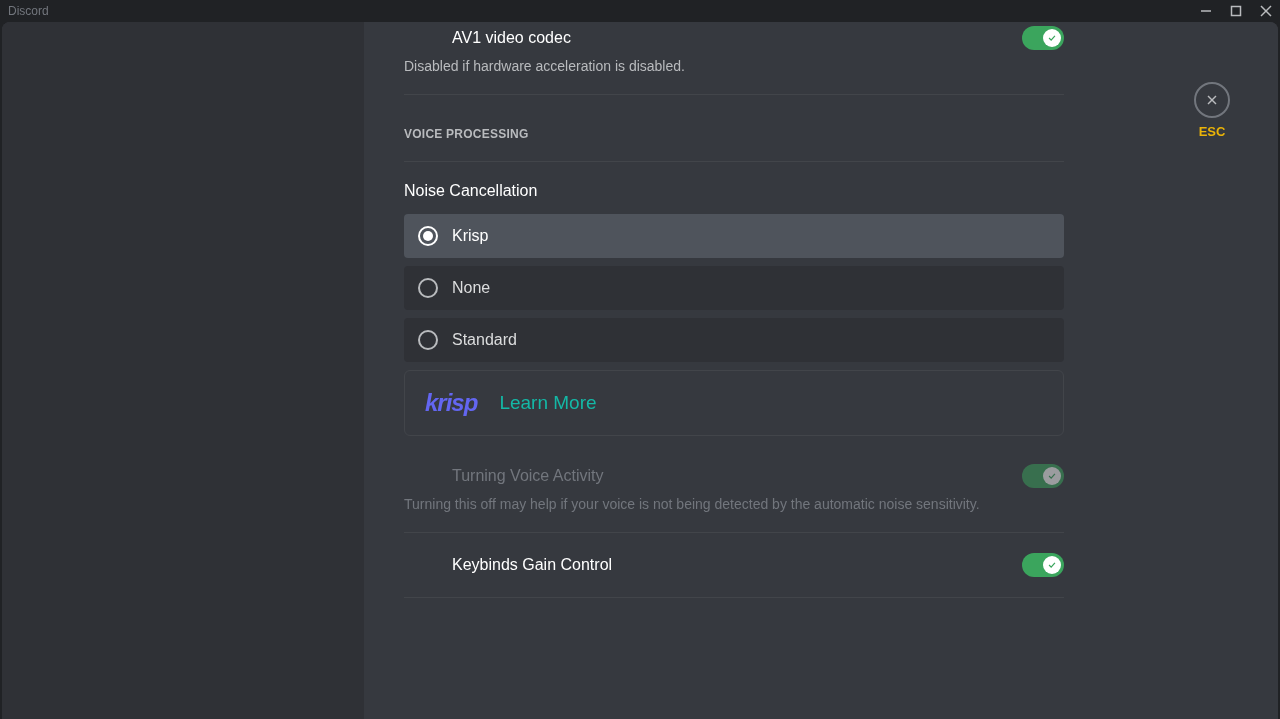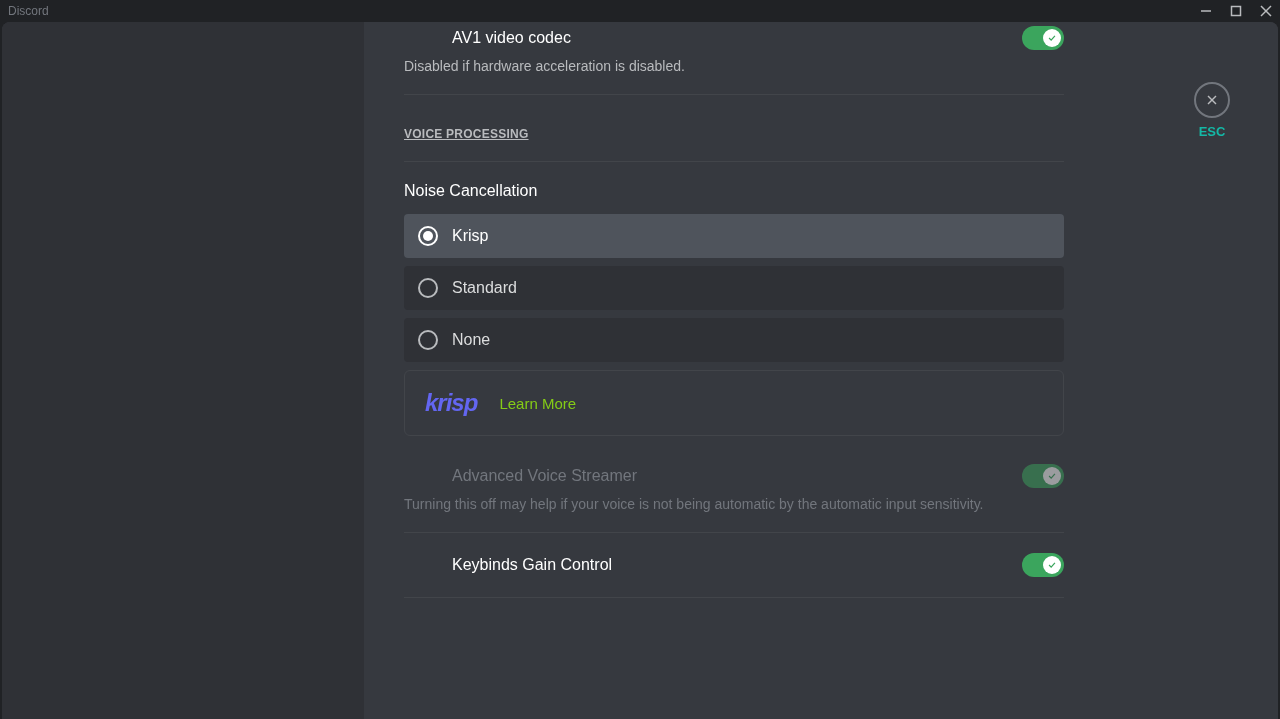--- a/index.html
+++ b/index.html
@@ -91,38 +91,37 @@
   top: 60px;
   right: 48px;
   text-align: center;
 }
 .esc-circle {
   width: 36px; height:36px; border:2px solid #72767d; border-radius:50%;
   display:flex; align-items:center; justify-content:center; cursor:pointer;
   margin: 0 auto 6px;
 }
 .esc-circle svg{width:16px;height:16px;stroke:#b9bbbe;}
-.esc-label{font-size:13px; color:#14b8a6; font-weight:600;}
+.esc-label{font-size:13px; color:#eab308; font-weight:600;}
 .setting-title {
   font-size: 16px;
   font-weight: 500;
   color: #fff;
 }
 .setting-desc {
   font-size: 14px;
   color: #b9bbbe;
   margin-top: 8px;
 }
 .section-header {
   font-size: 12px;
   font-weight: 700;
   color: #b9bbbe;
   letter-spacing: 0.02em;
   margin: 32px 0 18px;
-  text-decoration: underline;
 }
 .row-toggle {
   display: flex;
   justify-content: space-between;
   align-items: center;
   margin-left: 48px;
 }
 .divider { height:1px; background:#42454a; margin:20px 0; }
 .toggle {
   width: 42px; height:24px; border-radius:14px; position:relative; cursor:pointer;
@@ -154,21 +153,21 @@
 .radio-item.selected .radio-circle{border-color:#fff;}
 .radio-dot { width:10px; height:10px; background:#fff; border-radius:50%;}
 .krisp-box {
   border:1px solid #42454a; border-radius:6px; padding:18px 20px;
   display:flex; align-items:center; gap:22px; margin-top:4px;
 }
 .krisp-logo {
   font-size: 24px; font-weight:800; color:#6366f1; letter-spacing:-1px;
   font-style: italic;
 }
-.link { color:#84cc16; font-size:15px; cursor:pointer;}
+.link { color:#14b8a6; font-size:19px; cursor:pointer;}
 .disabled-text { color:#72767d;}
 .sidebar-bg {
   position:absolute; left:2px; top:22px; bottom:0; width:362px;
   background:#2f3136; border-radius: 8px 0 0 0;
 }
 </style>
 </head>
 <body>
 
 <div class="titlebar">
@@ -297,46 +296,46 @@
 
       <div class="radio-group">
         <div class="radio-item selected">
           <div class="radio-circle">
               <div class="radio-dot"></div>
             </div>
           <span>Krisp</span>
         </div>
         <div class="radio-item">
           <div class="radio-circle"></div>
-          <span>Standard</span>
+          <span>None</span>
         </div>
         <div class="radio-item">
           <div class="radio-circle"></div>
-          <span>None</span>
+          <span>Standard</span>
         </div>
       </div>
 
       <div class="krisp-box">
         <span class="krisp-logo">krisp</span>
         <span class="link">Learn More</span>
       </div>
 
       <div style="height:28px"></div>
 
       <div class="row-toggle">
-        <div class="setting-title disabled-text">Advanced Voice Streamer</div>
+        <div class="setting-title disabled-text">Turning Voice Activity</div>
         <div class="toggle on disabled">
           <div class="toggle-knob">
               <svg viewBox="0 0 24 24" fill="none" stroke-width="3">
                 <polyline points="5,12 10,17 19,7"></polyline>
               </svg>
             </div>
         </div>
       </div>
-      <div class="setting-desc disabled-text">Turning this off may help if your voice is not being automatic by the automatic input sensitivity.</div>
+      <div class="setting-desc disabled-text">Turning this off may help if your voice is not being detected by the automatic noise sensitivity.</div>
       <div class="divider"></div>
 
       <div class="row-toggle">
         <div class="setting-title">Keybinds Gain Control</div>
         <div class="toggle on">
           <div class="toggle-knob">
               <svg viewBox="0 0 24 24" fill="none" stroke-width="3">
                 <polyline points="5,12 10,17 19,7"></polyline>
               </svg>
             </div>

